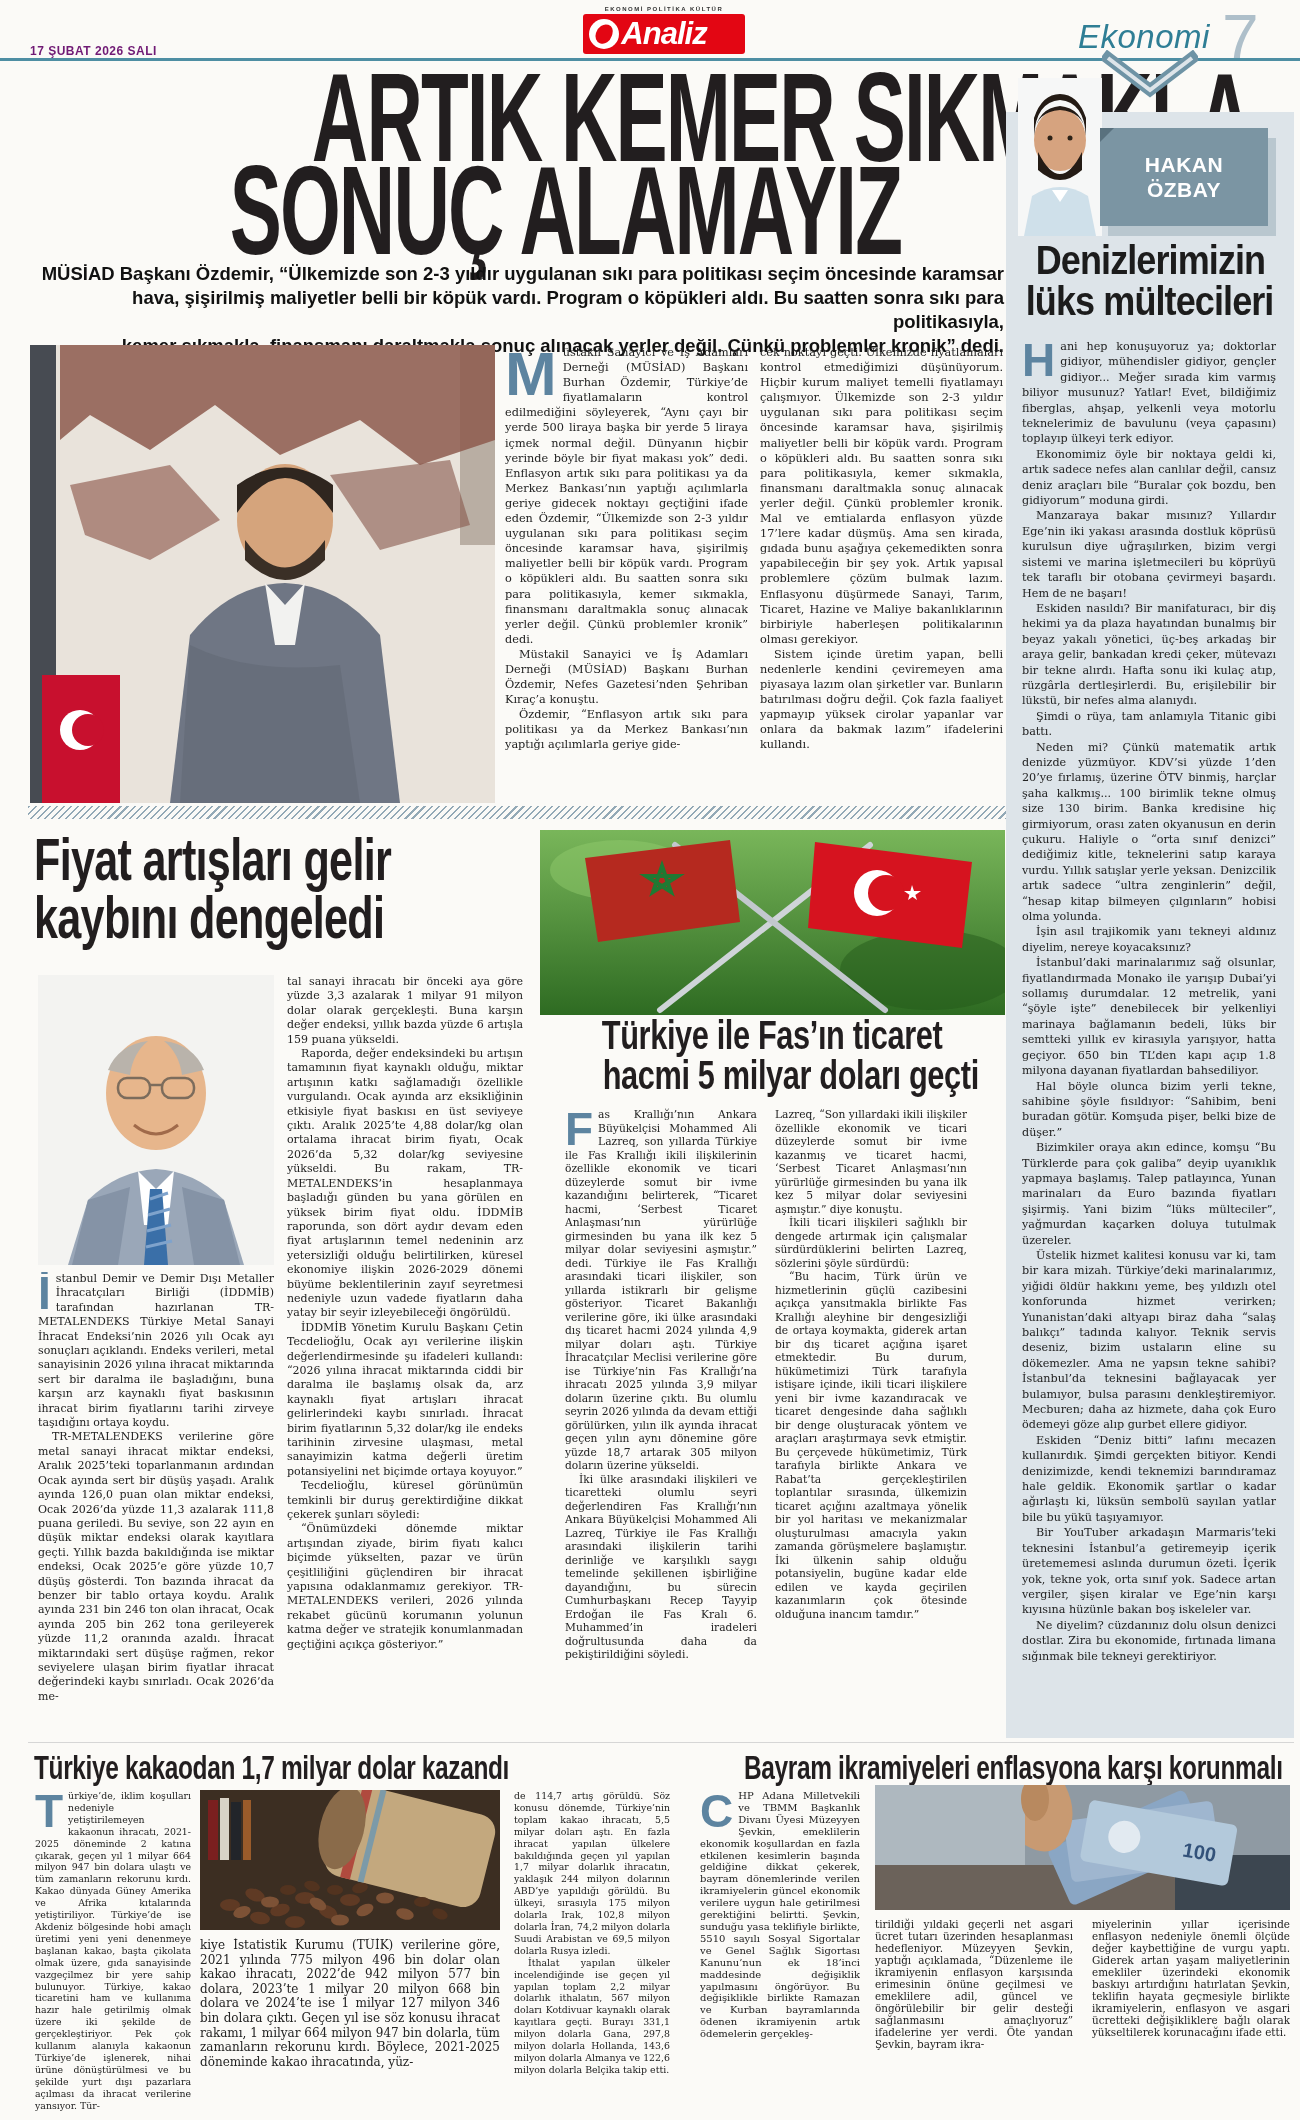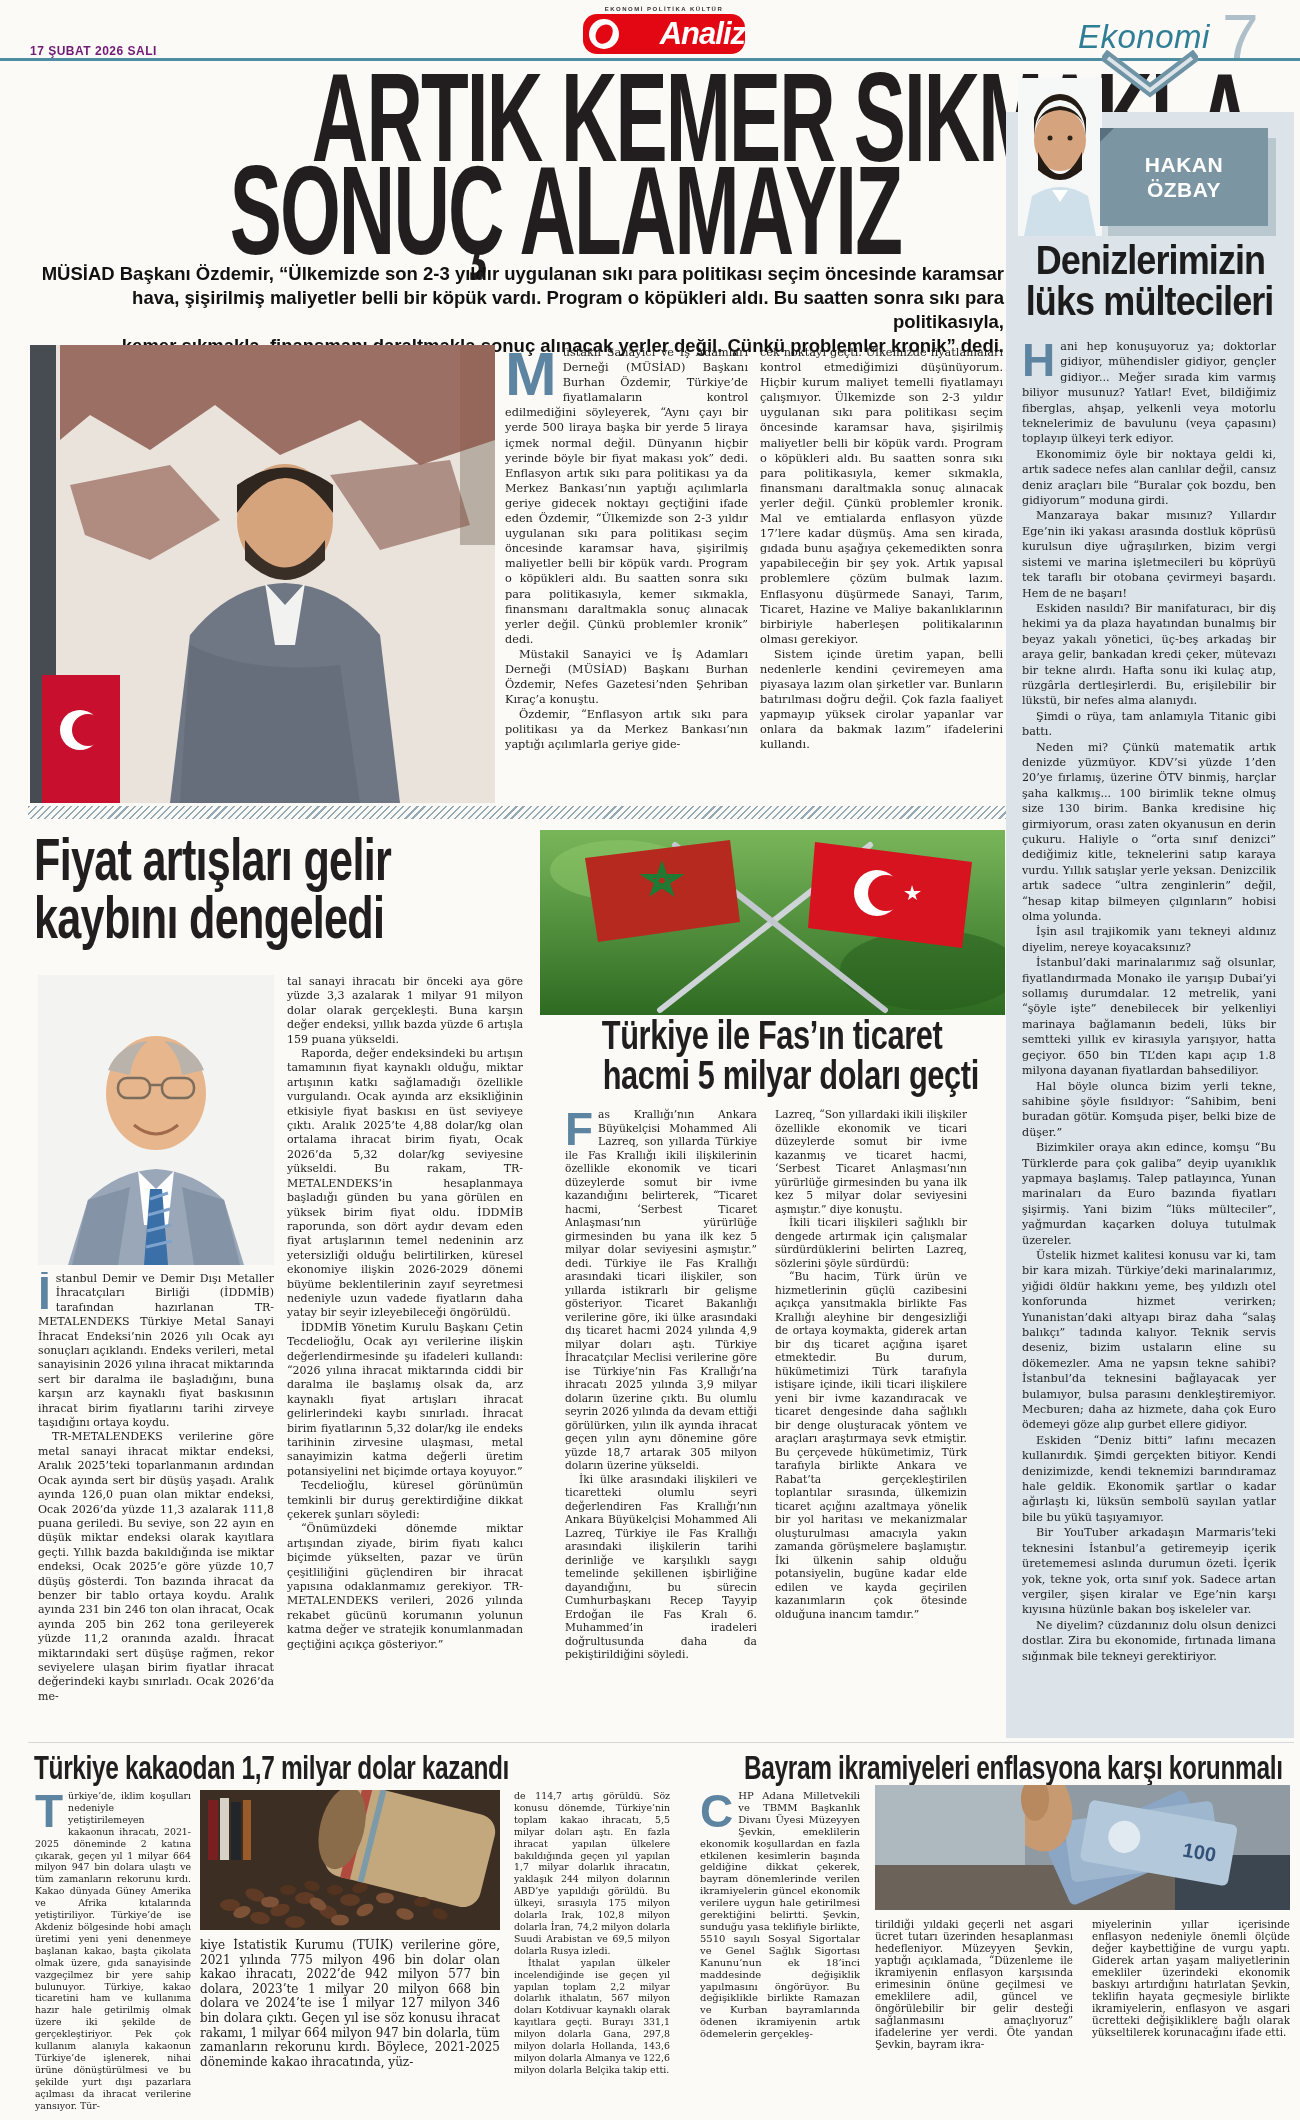--- a/index.html
+++ b/index.html
@@ -4,22 +4,22 @@
 <style>
   html,body{margin:0;padding:0;background:#e9e9e9;}
   .page{position:relative;width:1300px;height:2120px;background:#fbfaf7;overflow:hidden;
         font-family:"DejaVu Serif",serif;color:#2a2a2a;}
   .abs{position:absolute;}
   .sans{font-family:"Liberation Sans",sans-serif;}
   
   .date{left:30px;top:44px;font-size:12px;font-weight:bold;color:#701a75;letter-spacing:.5px;}
   .logo-caption{left:583px;top:6px;width:162px;text-align:center;font-size:6px;font-weight:bold;
                 letter-spacing:1.5px;color:#333;}
-  .logo-box{left:583px;top:14px;width:162px;height:40px;background:#e30613;border-radius:14px;
-            display:flex;align-items:center;justify-content:flex-end;}
+  .logo-box{left:583px;top:14px;width:162px;height:40px;background:#e30613;border-radius:3px;
+            display:flex;align-items:center;justify-content:center;}
   .logo-text{color:#fff;font-style:italic;font-weight:bold;font-size:31px;letter-spacing:-1px;}
   .logo-emblem{position:absolute;left:6px;top:5px;width:30px;height:30px;background:#fff;border-radius:50%;}
   .logo-emblem:after{content:"";position:absolute;left:7px;top:5px;width:16px;height:20px;
             background:#e30613;border-radius:60% 40% 55% 45%;transform:rotate(18deg);}
   .section-label{left:1078px;top:18px;font-size:33px;color:#2f7e95;letter-spacing:.5px;font-style:italic;}
   .page-number{left:1222px;top:0px;font-size:66px;color:#aebfca;font-weight:400;}
   .header-rule{left:0;top:58px;width:1300px;height:3px;background:#4e8ea3;}
   
   .hl-wrap{left:24px;top:72px;width:980px;text-align:center;color:#221e1f;}
   .hl-line{display:block;height:93px;overflow:visible;white-space:nowrap;}

